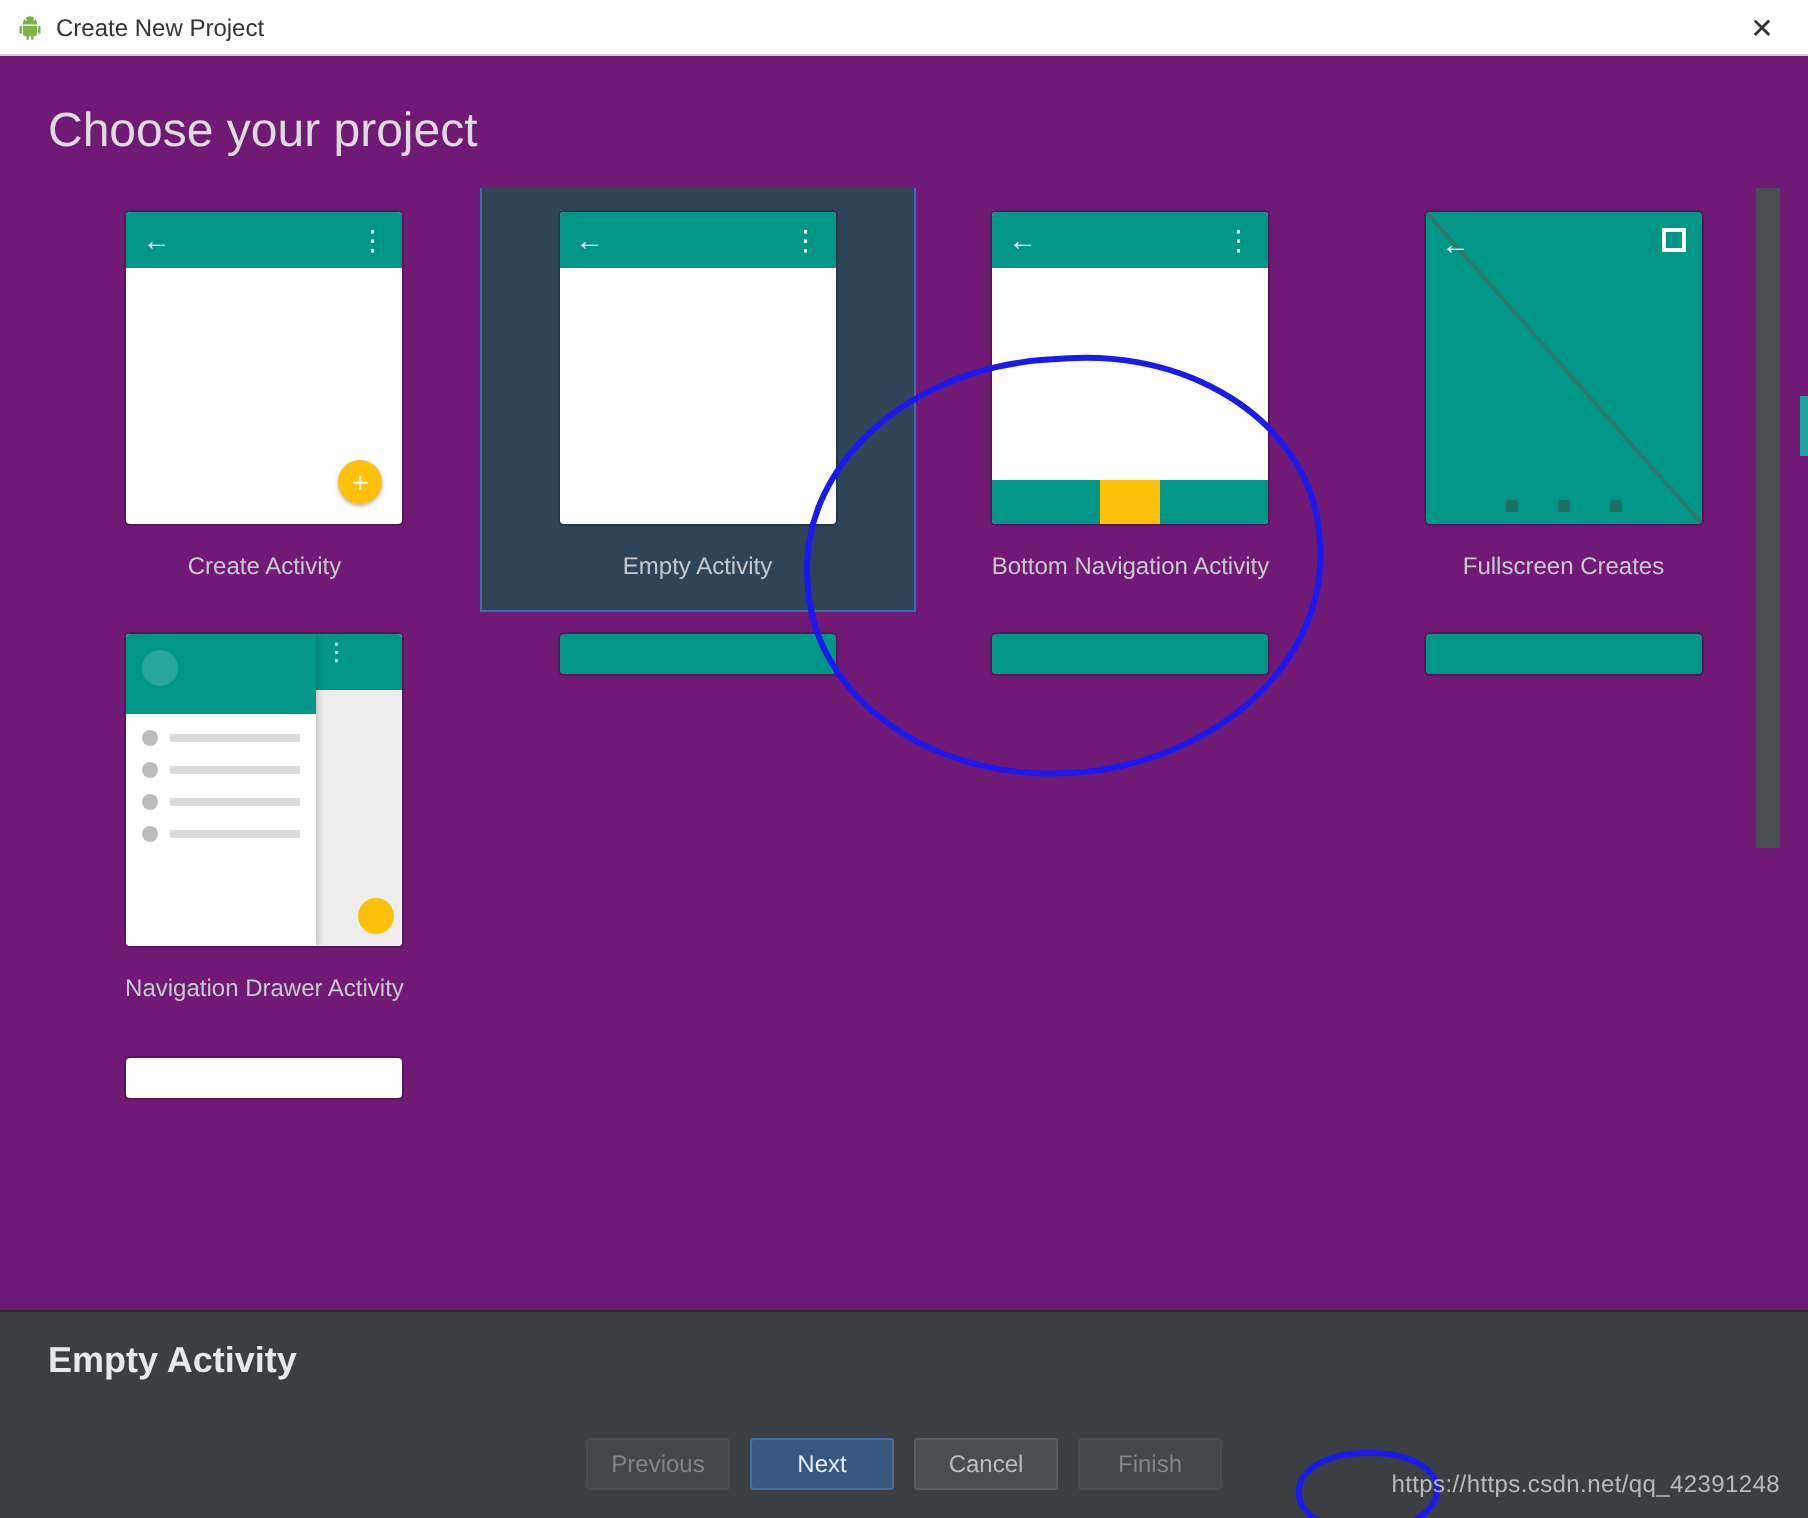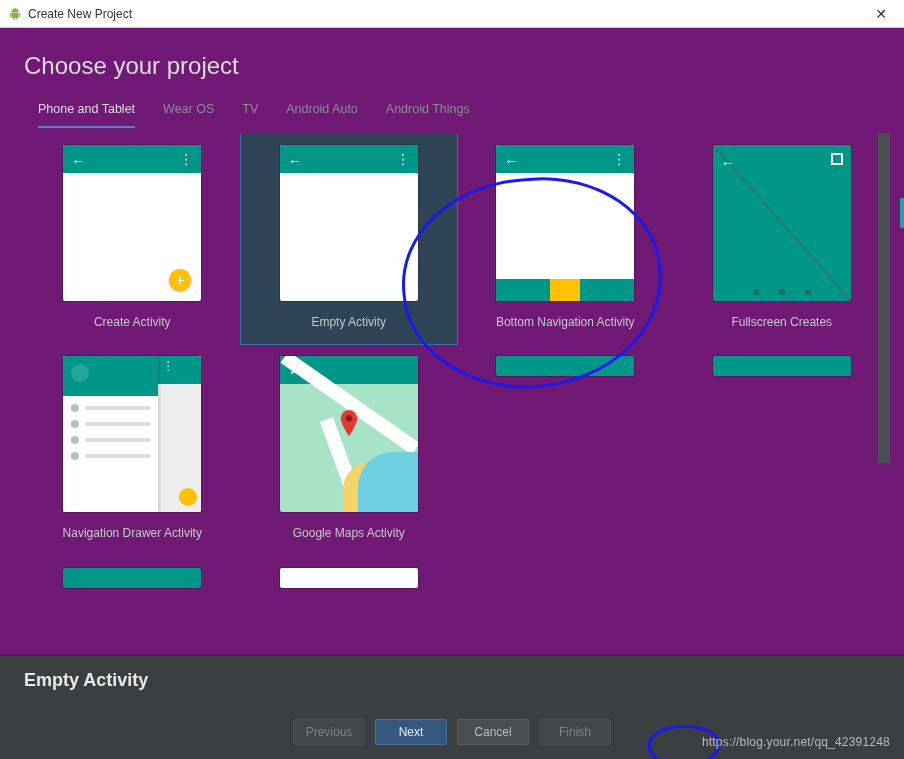--- a/index.html
+++ b/index.html
@@ -110,27 +110,20 @@
     </svg>
   <span>Create New Project</span>
   <span class="spacer"></span>
   <span class="close-x">✕</span>
 </div>
 
 <div class="dark-area">
 
   <div class="page-title">Choose your project</div>
 
-  <div class="tabs">
-    <div class="tab active">Phone and Tablet</div>
-    <div class="tab">Wear OS</div>
-    <div class="tab">TV</div>
-    <div class="tab">Android Auto</div>
-    <div class="tab">Android Things</div>
-  </div>
 
   <div class="scrollwrap">
     <div class="grid">
 
 
       <div class="cell">
         <div class="thumb">
           <div class="appbar">
               <span class="arrow">←</span>
               <span class="dots">⋮</span>
@@ -200,36 +193,20 @@
               </div>
             <div class="row">
                 <div class="dot"></div>
                 <div class="line"></div>
               </div>
           </div>
         </div>
         <div class="caption">Navigation Drawer Activity</div>
       </div>
 
-      <div class="cell">
-        <div class="thumb maps-thumb noheader">
-          <div class="bar">
-              <span>←</span>
-            </div>
-          <div class="road r1"></div>
-            <div class="road r2"></div>
-          <div class="beach"></div>
-            <div class="water"></div>
-          <div class="pin"><svg viewBox="0 0 24 34">
-                <path fill="#e53935" d="M12 0a10 10 0 0 0-10 10c0 7 10 22 10 22s10-15 10-22A10 10 0 0 0 12 0z"></path>
-                <circle cx="12" cy="10" r="4" fill="#8e1b1b"></circle>
-              </svg></div>
-        </div>
-        <div class="caption">Google Maps Activity</div>
-      </div>
 
       <div class="cell partial-row">
         <div class="thumb full noheader">
            
         </div>
       </div>
       <div class="cell partial-row">
         <div class="thumb full noheader">
            
         </div>
@@ -253,15 +230,15 @@
       <div class="btn disabled">Previous</div>
       <div class="btn primary">Next</div>
       <div class="btn">Cancel</div>
       <div class="btn disabled">Finish</div>
     </div>
   </div>
 
   <div class="annot a1"></div>
   <div class="annot a2"></div>
 
-  <div class="watermark">https://blog.your.net/qq_42391248</div>
+  <div class="watermark">https://https.csdn.net/qq_42391248</div>
   <div class="edge-accent"></div>
 </div>
 
 </body></html>

